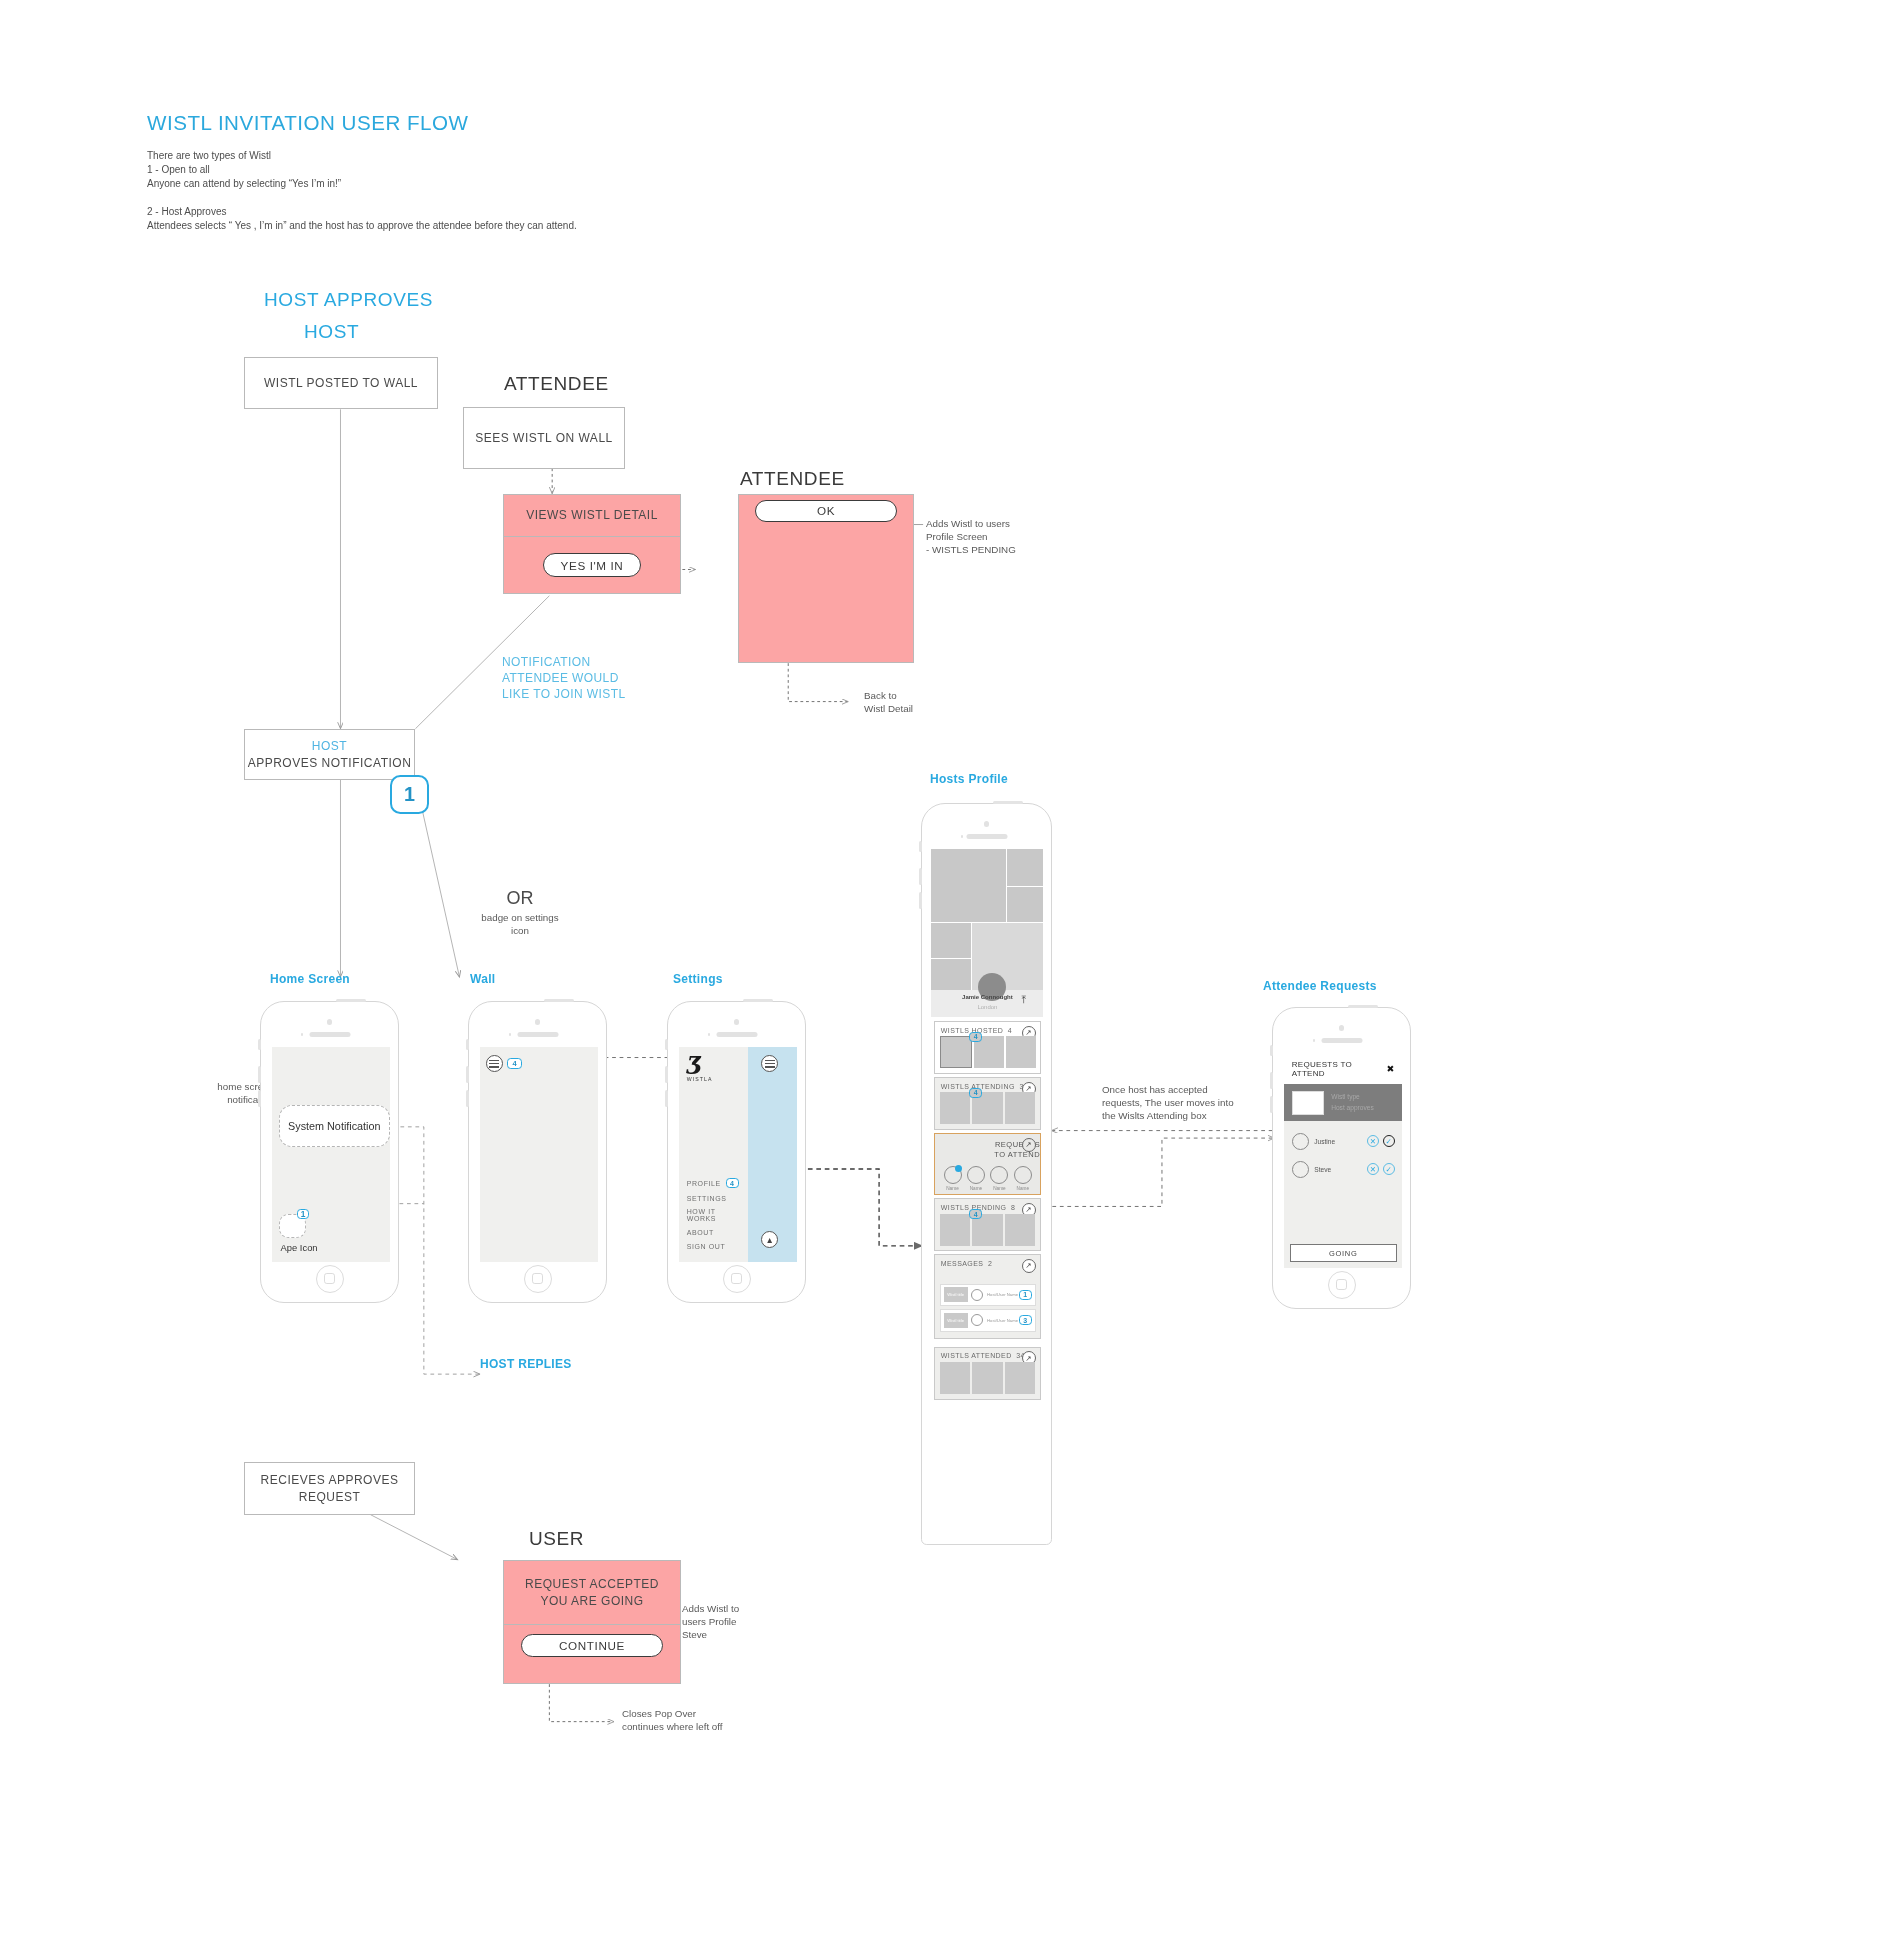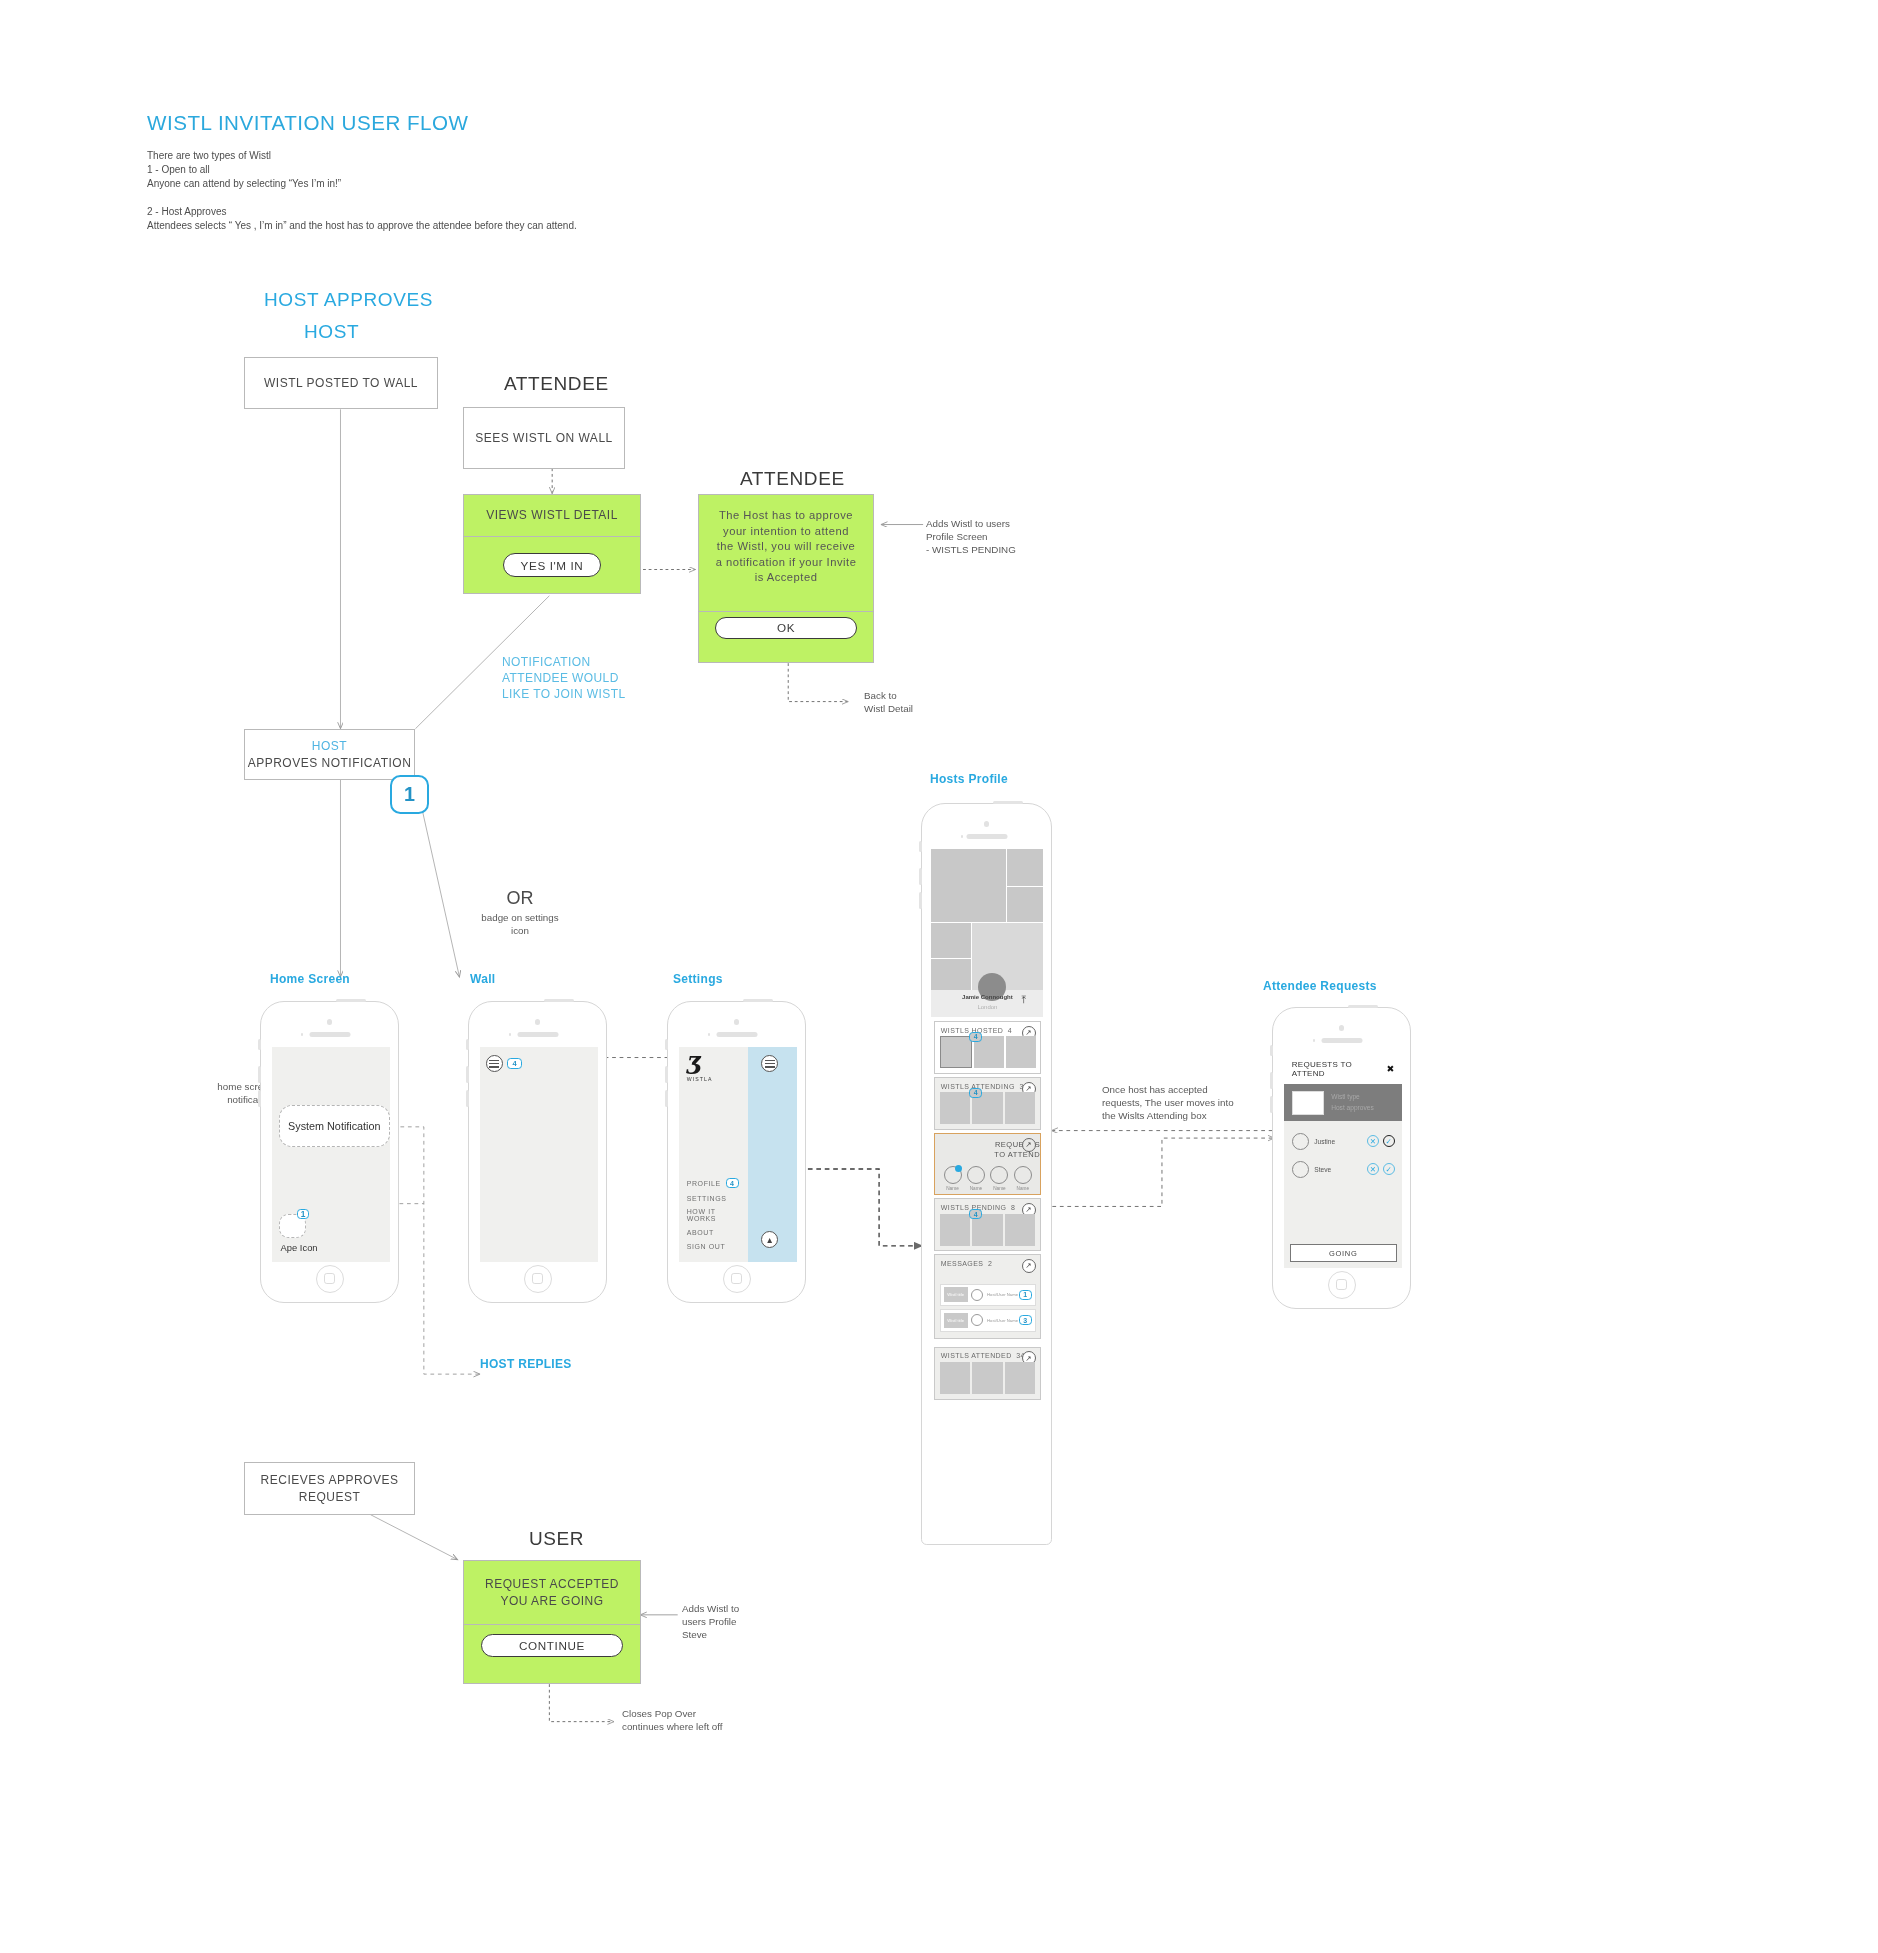--- a/index.html
+++ b/index.html
@@ -25,21 +25,21 @@
   .note { font-size:9.8px; line-height:13px; color:#5a5a5a; }
   .blue-note { color:#5BBCE4; font-size:12px; line-height:16px; letter-spacing:0.4px; }
 
   
   .fbox {
     border:0.9px solid #b9b9b9; background:#fff;
     display:flex; align-items:center; justify-content:center;
     text-align:center; font-size:12px; color:#4a4a4a; letter-spacing:0.5px;
     line-height:17px;
   }
-  .fbox-split { border:0.9px solid #b9b9b9; background:#bef264; }
+  .fbox-split { border:0.9px solid #b9b9b9; background:#fca5a5;margin-left:40px; }
   .fbox-split .top {
     display:flex; align-items:center; justify-content:center;
     text-align:center; font-size:12px; color:#4a4a4a; letter-spacing:0.5px;
     border-bottom:0.9px solid #b9b9b9; line-height:17px;
   }
   .fbox-split .bot { display:flex; align-items:center; justify-content:center; }
   .pill {
     border:1.5px solid #3b3b3b; border-radius:13px; background:#fff;
     font-size:11.7px; color:#3a3a3a; letter-spacing:0.6px;
     padding:4.7px 17px; text-align:center;
@@ -216,23 +216,20 @@
 <div class="abs fbox-split" style="left:463px; top:494px; width:178px; height:100px;">
   <div class="top" style="height:42px;">VIEWS WISTL DETAIL</div>
   <div class="bot" style="height:56px;">
     <div class="pill">YES I'M IN</div>
   </div>
 </div>
 
 <div class="abs black-head" style="left:740px; top:468px;">ATTENDEE</div>
 
 <div class="abs fbox-split" style="left:698px; top:494px; width:176px; height:169px;">
-  <div class="top" style="height:117px; display:block;">
-    <div class="dlg-text">The Host has to approve your intention to attend the Wistl, you will receive a notification if your Invite is Accepted</div>
-  </div>
   <div class="bot" style="height:50px; align-items:flex-start; padding-top:4.7px;">
     <div class="pill" style="width:142px; padding:3.7px 0;">OK</div>
   </div>
 </div>
 
 <div class="abs note" style="left:926px; top:517px; white-space:pre-line;">Adds Wistl to users
 Profile Screen
 - WISTLS PENDING</div>
 <div class="abs note" style="left:864px; top:689px; white-space:pre-line;">Back to
 Wistl Detail</div>

